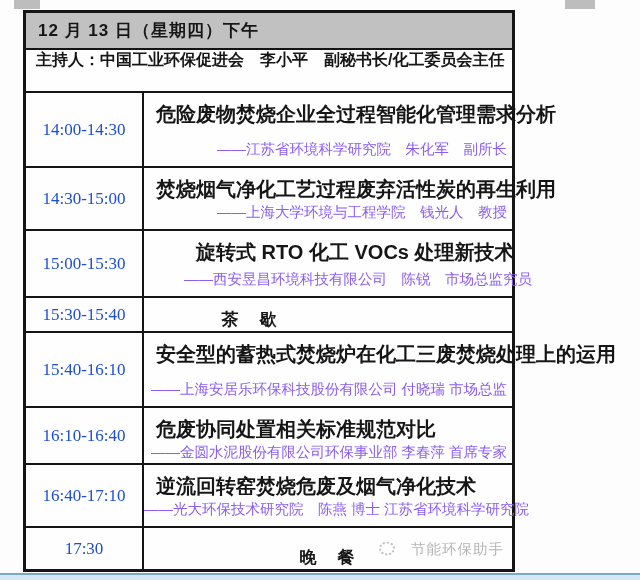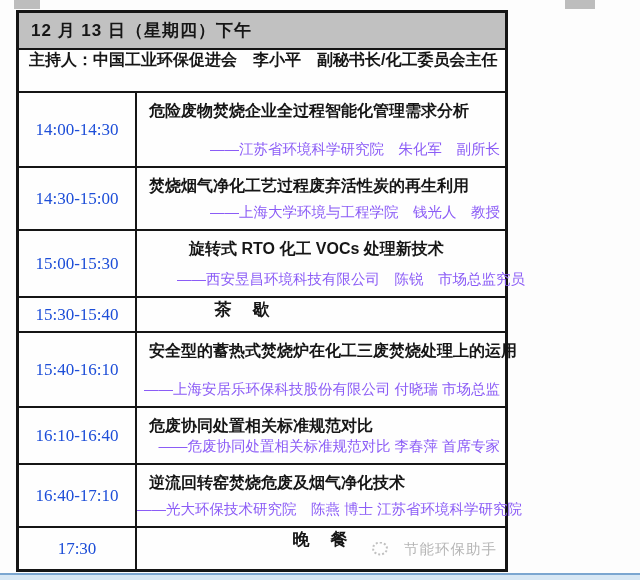--- a/index.html
+++ b/index.html
@@ -6,21 +6,21 @@
   body{
     width:640px;height:580px;position:relative;overflow:hidden;
     background:#fdfdfd;
     font-family:"Liberation Sans","DejaVu Sans",sans-serif;
     color:#161616;
   }
   .notch{position:absolute;background:#bdbdbd;height:9px;top:0;}
   .notch.left{left:14px;width:26px;}
   .notch.right{left:565px;width:30px;}
   .agenda{
-    position:absolute;left:16px;top:10px;width:492px;
+    position:absolute;left:23px;top:10px;width:492px;
     border:3px solid #151515;background:#fefefe;
     box-sizing:border-box;
   }
   .row{border-bottom:2px solid #151515;box-sizing:border-box;display:flex;}
   .row:last-child{border-bottom:none;}
   .row-date{
     height:37px;background:#c1c1c1;align-items:center;
     font-weight:bold;font-size:17px;padding-left:12px;letter-spacing:1px;
   }
   .row-moderator{
@@ -28,28 +28,28 @@
     font-weight:bold;font-size:16px;padding-left:10px;
   }
   .cell-time{
     width:118px;flex:0 0 118px;border-right:2px solid #151515;box-sizing:border-box;
     display:flex;align-items:center;justify-content:center;
     font-family:"Liberation Serif","DejaVu Serif",serif;
     font-size:17px;color:#1d4ed8;
   }
   .cell-content{flex:1;display:flex;flex-direction:column;justify-content:space-between;min-width:0;}
   .session-title{
-    font-weight:bold;font-size:16px;padding:8px 20px 0 12px;white-space:nowrap;
+    font-weight:bold;font-size:20px;padding:8px 20px 0 12px;white-space:nowrap;
   }
   .session-speaker{
     font-size:14.5px;color:#8b5cf6;text-align:right;
     padding:0 5px 7px 0;white-space:nowrap;
   }
   .break-label{
-    flex:1;display:flex;align-items:flex-start;justify-content:center;
+    flex:1;display:flex;align-items:flex-end;justify-content:center;
     font-weight:bold;font-size:17px;letter-spacing:2px;position:relative;
   }
   .break-label.tea span{transform:translateX(-78px);}
   .r1{height:75px;} .r2{height:63px;} .r3{height:67px;gap:40px;}
   .r4{height:35px;} .r5{height:75px;} .r6{height:57px;}
   .r7{height:63px;} .r8{height:41px;}
   .watermark{
     position:absolute;right:8px;top:50%;transform:translateY(-50%);
     display:flex;align-items:center;gap:16px;color:#b5b5b5;font-size:14.5px;
     font-weight:normal;letter-spacing:1px;
@@ -115,21 +115,21 @@
     <div class="cell-content">
       <div class="session-title">安全型的蓄热式焚烧炉在化工三废焚烧处理上的运用</div>
       <div class="session-speaker">——上海安居乐环保科技股份有限公司 付晓瑞 市场总监</div>
     </div>
   </div>
 
   <div class="row r6">
     <div class="cell-time">16:10-16:40</div>
     <div class="cell-content">
       <div class="session-title">危废协同处置相关标准规范对比</div>
-      <div class="session-speaker">——危废协同处置相关标准规范对比 李春萍 首席专家</div>
+      <div class="session-speaker">——金圆水泥股份有限公司环保事业部 李春萍 首席专家</div>
     </div>
   </div>
 
   <div class="row r7">
     <div class="cell-time">16:40-17:10</div>
     <div class="cell-content">
       <div class="session-title">逆流回转窑焚烧危废及烟气净化技术</div>
       <div class="session-speaker">——光大环保技术研究院　陈燕 博士 江苏省环境科学研究院</div>
     </div>
   </div>

